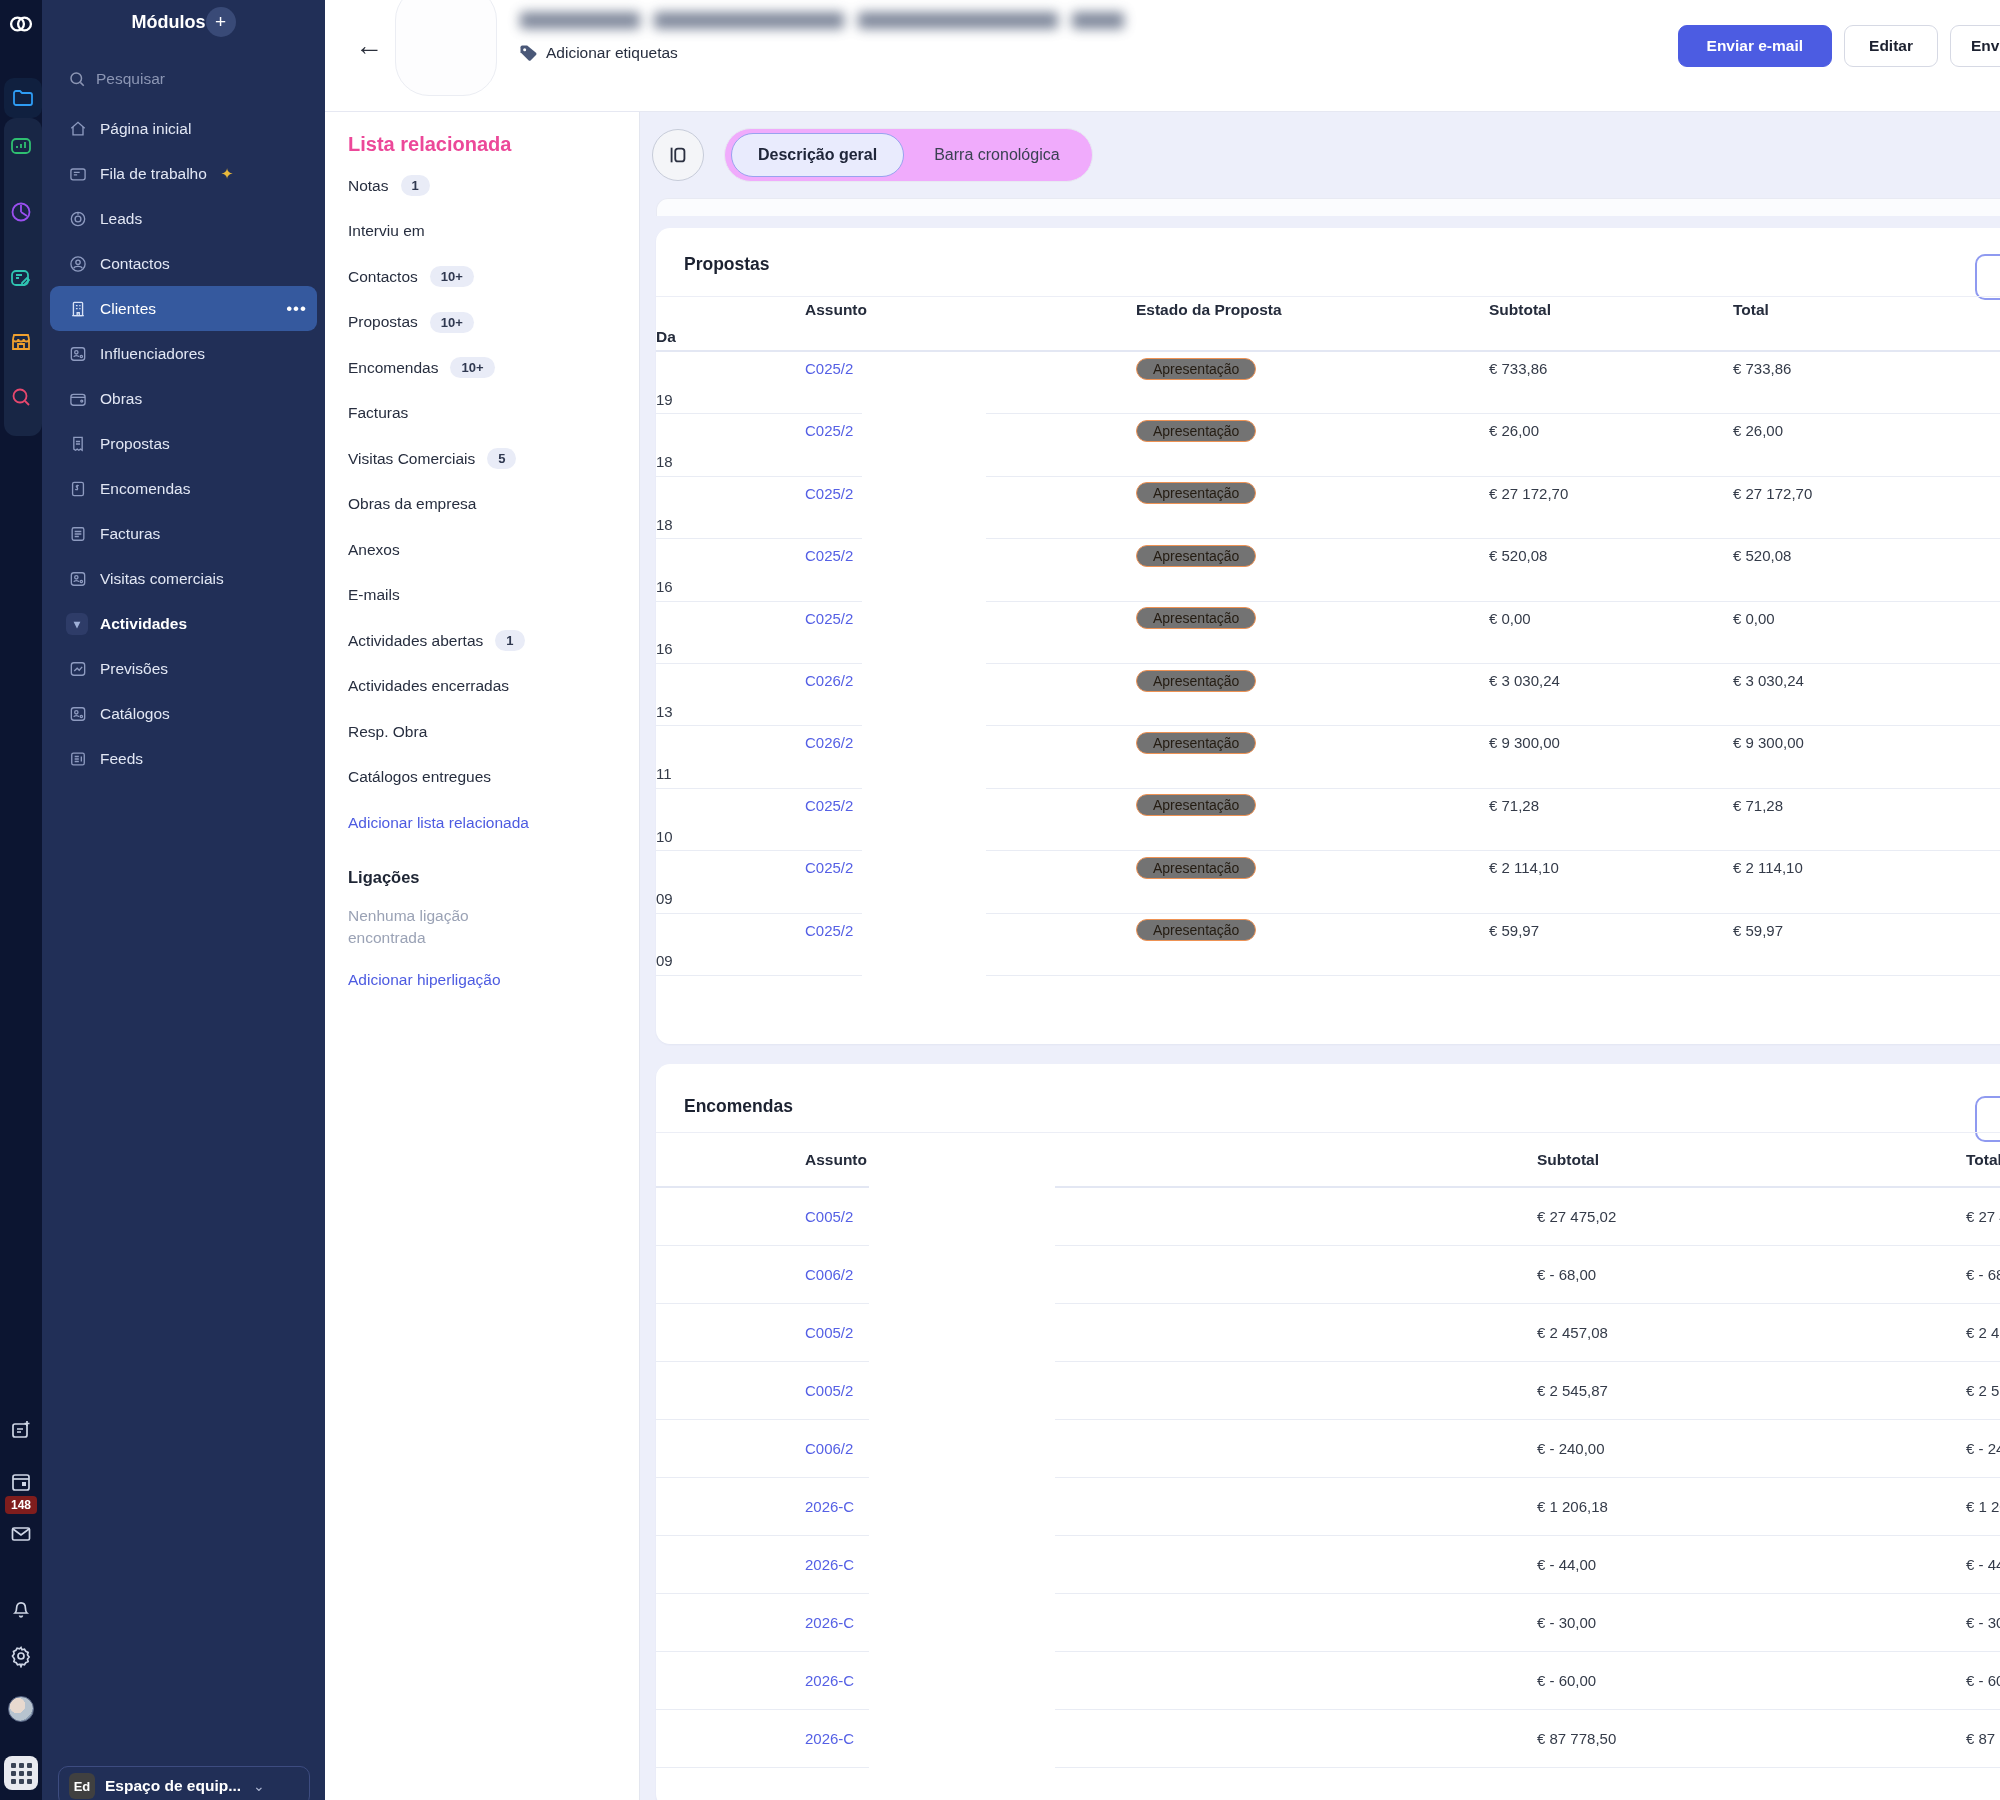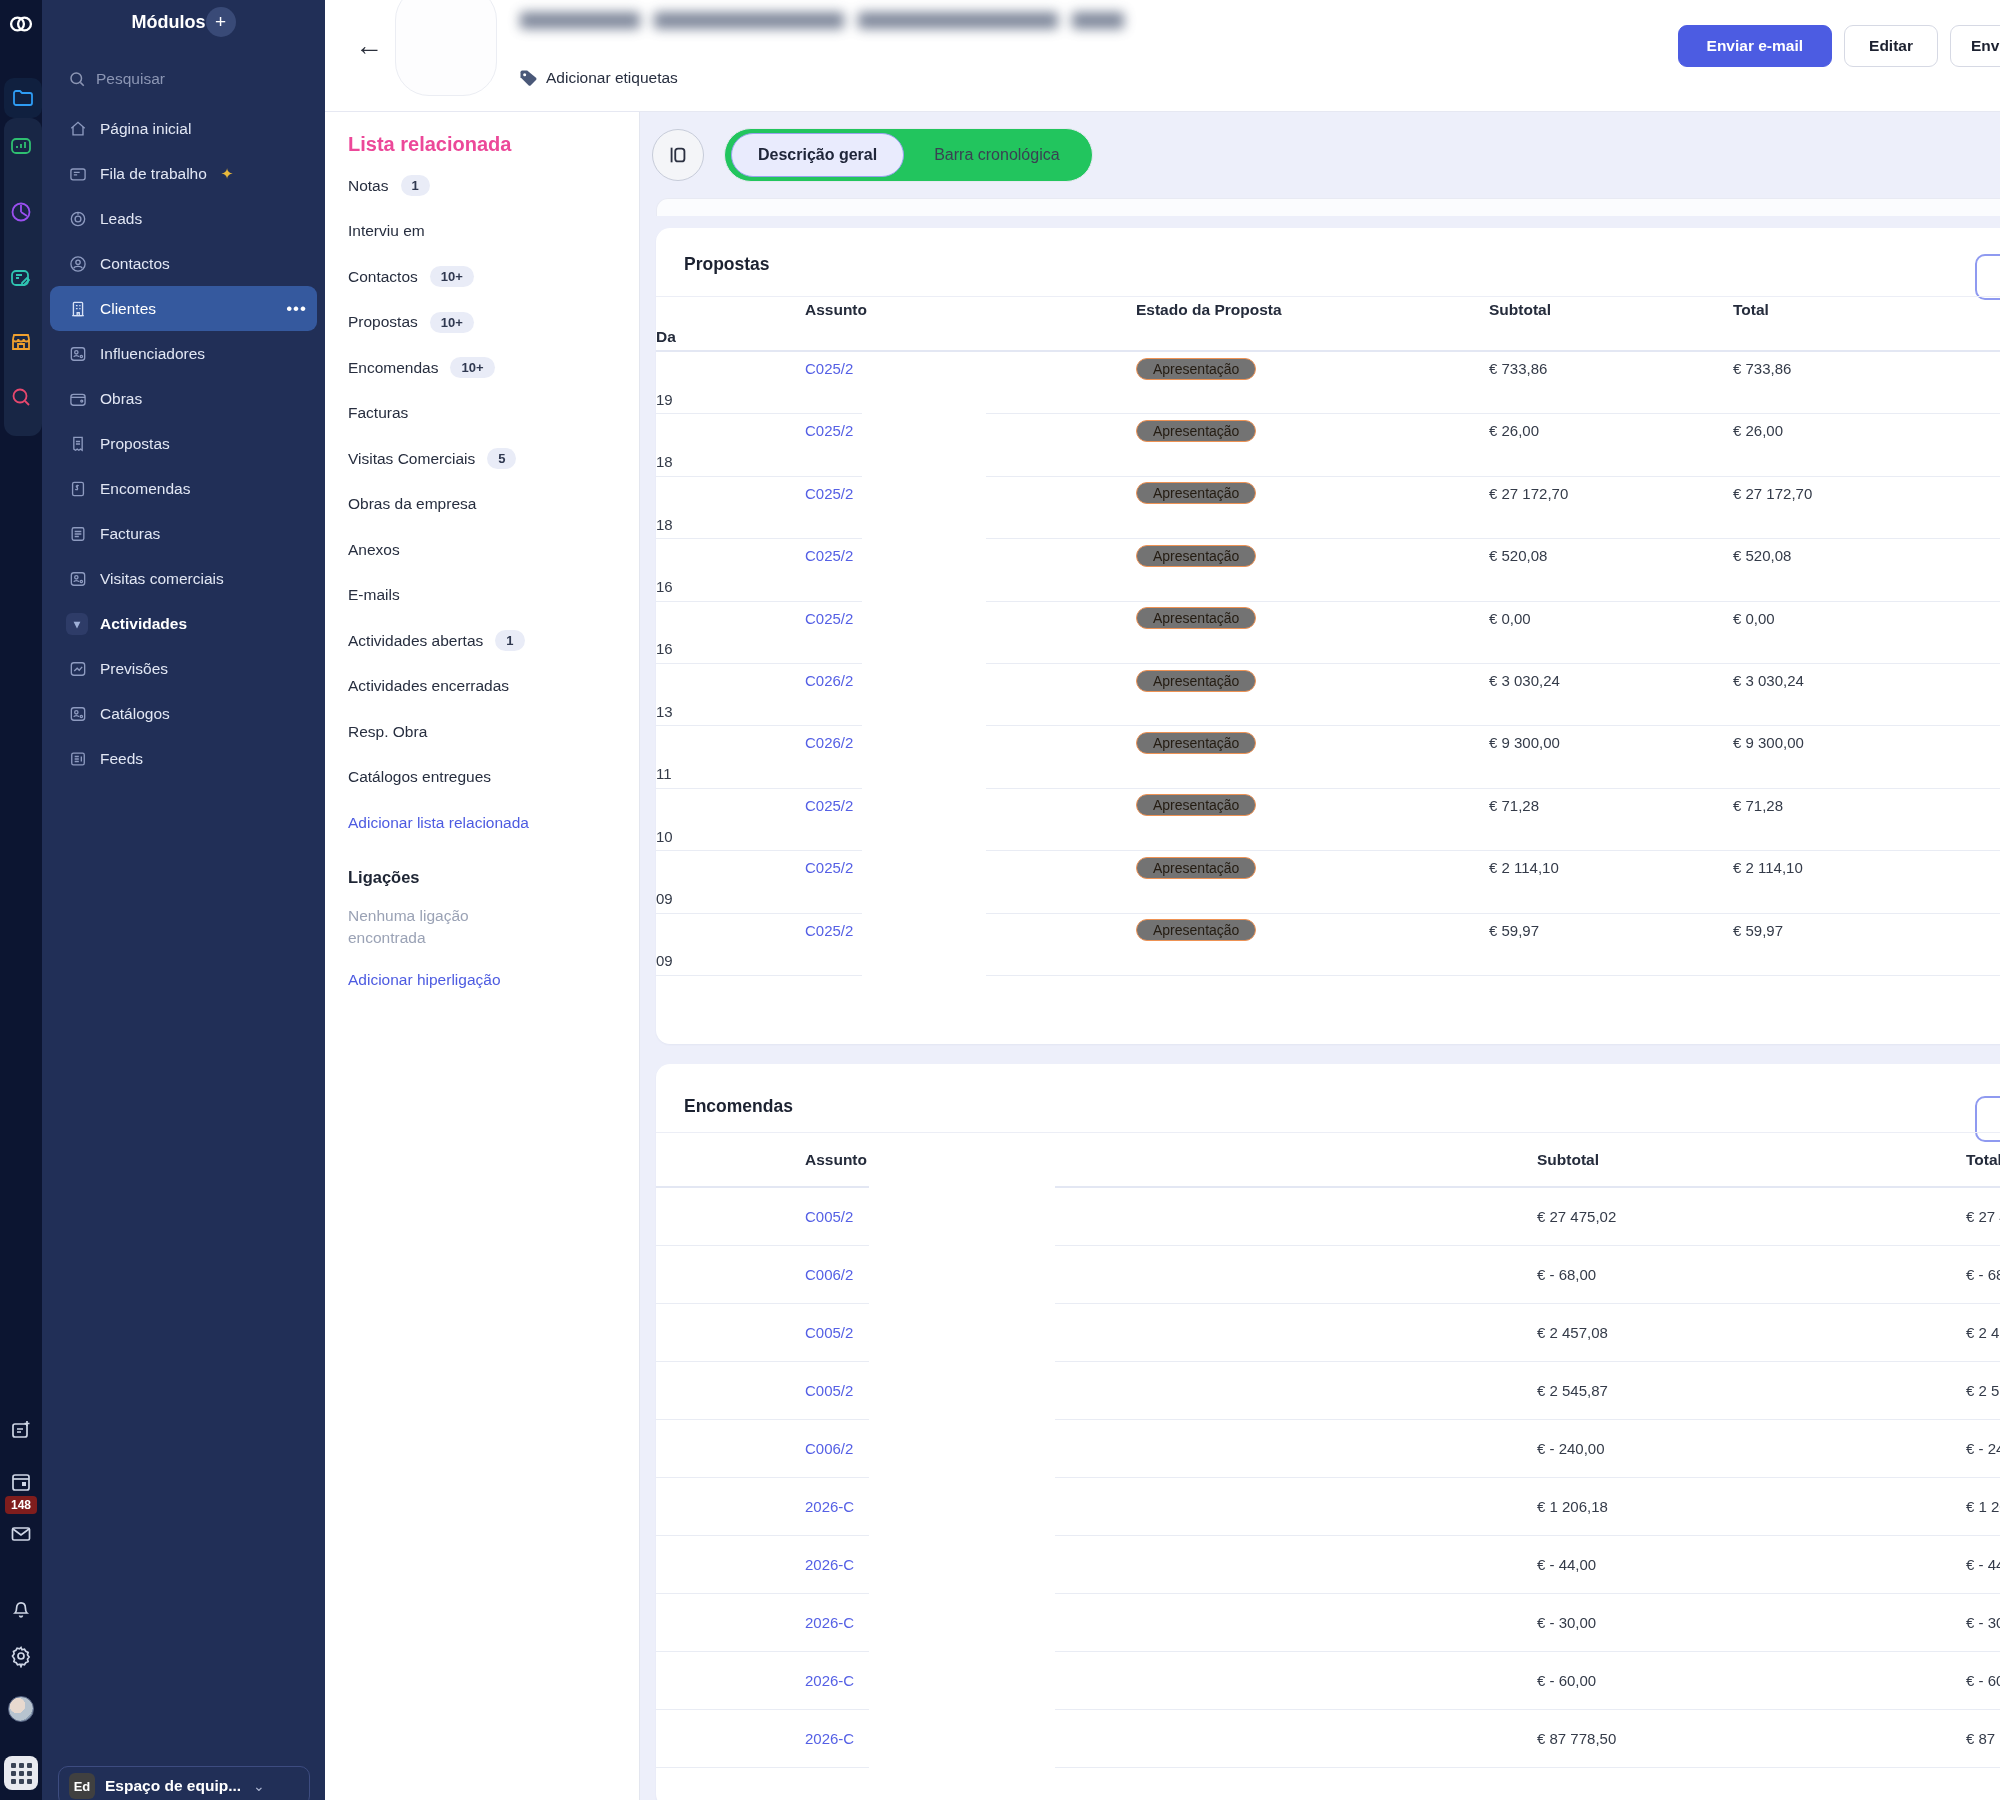--- a/index.html
+++ b/index.html
@@ -36,39 +36,39 @@
   .ws-badge { width:26px; height:26px; border-radius:6px; background:#404040; color:#fff; font-size:13px; font-weight:bold; display:flex; align-items:center; justify-content:center; }
   .ws-label { color:#fff; font-weight:bold; font-size:15.5px; }
   .ws-chev { color:#aab4d0; font-size:14px; margin-left:2px; }
 
   
   .topbar { position:absolute; left:325px; top:0; width:1675px; height:112px; background:#fff; border-bottom:1px solid #e6e8f2; z-index:20; }
   .back { position:absolute; left:30px; top:30px; font-size:28px; color:#2b303c; cursor:pointer; }
   .acct-avatar { position:absolute; left:70px; top:-14px; width:102px; height:110px; background:#fdfdfe; border:1px solid #ebedf3; border-radius:34px; }
   .title-redact { position:absolute; left:195px; top:12px; height:22px; display:flex; gap:14px; filter:blur(6px); opacity:.75; }
   .title-redact i { display:block; height:17px; background:#55617a; border-radius:3px; }
-  .tagrow { position:absolute; left:193px; top:68px; display:flex; align-items:center; gap:8px; font-size:15.5px; color:#272e3f; cursor:pointer; }
+  .tagrow { position:absolute; left:193px; top:43px; display:flex; align-items:center; gap:8px; font-size:15.5px; color:#272e3f; cursor:pointer; }
   .hd-buttons { position:absolute; right:-80px; top:25px; display:flex; gap:12px; }
   .btn { height:42px; border-radius:9px; font-size:15.5px; font-weight:bold; display:flex; align-items:center; justify-content:center; padding:0 24px; cursor:pointer; border:1px solid #d6d9e4; background:#fff; color:#1c2130; }
   .btn.primary { background:#4c5ce2; border-color:#4c5ce2; color:#fff; padding:0 28px; }
 
   
   .related { position:absolute; left:325px; top:112px; width:315px; height:1688px; background:#fff; border-right:1px solid #e3e6ef; z-index:10; padding-left:23px; }
   .rel-title { margin-top:20px; height:30px; font-size:20px; font-weight:bold; color:#ec4899; }
   .rel-item { display:flex; align-items:center; gap:12px; height:45.5px; font-size:15.5px; color:#272e3f; cursor:pointer; }
   .pill { background:#e9ecf7; border-radius:99px; padding:3px 11px; font-size:13px; font-weight:bold; color:#2f3850; }
   .rel-link { display:flex; align-items:center; height:45px; color:#4d5be1; font-size:15.5px; cursor:pointer; }
   .rel-sub { margin-top:12px; height:40px; display:flex; align-items:center; font-size:16.5px; font-weight:bold; color:#1d2433; }
   .rel-empty { height:60px; display:flex; align-items:center; color:#9aa2b5; font-size:15.5px; line-height:1.4; width:180px; }
 
   
   .main { position:absolute; left:640px; top:112px; width:1360px; height:1688px; background:#edeffa; }
   .tabsrow { position:absolute; left:12px; top:16px; display:flex; align-items:center; gap:20px; }
   .collapse-btn { width:52px; height:52px; border-radius:50%; border:1px solid #c7ccd9; background:#f4f5f8; display:flex; align-items:center; justify-content:center; color:#2b3040; cursor:pointer; }
-  .tabs { background:#22c55e; border:1px solid #e7e9f2; border-radius:28px; height:54px; display:flex; align-items:center; padding:0 6px; gap:4px; }
+  .tabs { background:#f0abfc; border:1px solid #e7e9f2; border-radius:28px; height:54px; display:flex; align-items:center; padding:0 6px; gap:4px; }
   .tab { padding:0 26px; height:44px; display:flex; align-items:center; border-radius:23px; font-size:16px; color:#3a4152; cursor:pointer; white-space:nowrap; }
   .tab.selected { background:#e9ebfd; border:1.5px solid #98a2ef; font-weight:bold; color:#20263a; }
   .sliver { position:absolute; left:16px; top:86px; width:1390px; height:18px; background:#fbfcfe; border:1px solid #e8eaf3; border-bottom:none; border-radius:12px 12px 0 0; }
 
   .card { position:absolute; left:16px; width:1400px; background:#fff; border-radius:14px; box-shadow:0 1px 2px rgba(40,50,90,.05); }
   .card.propostas { top:116px; height:816px; }
   .card.encomendas { top:952px; height:744px; }
   .card-title { position:absolute; left:28px; top:26px; font-size:17.5px; font-weight:bold; color:#1c2231; }
   .card-btn-fragment { position:absolute; left:1319px; top:26px; width:110px; height:46px; border:2px solid #8f9af0; border-radius:10px; background:#fff; cursor:pointer; }
   .card.encomendas .card-btn-fragment { top:32px; }

